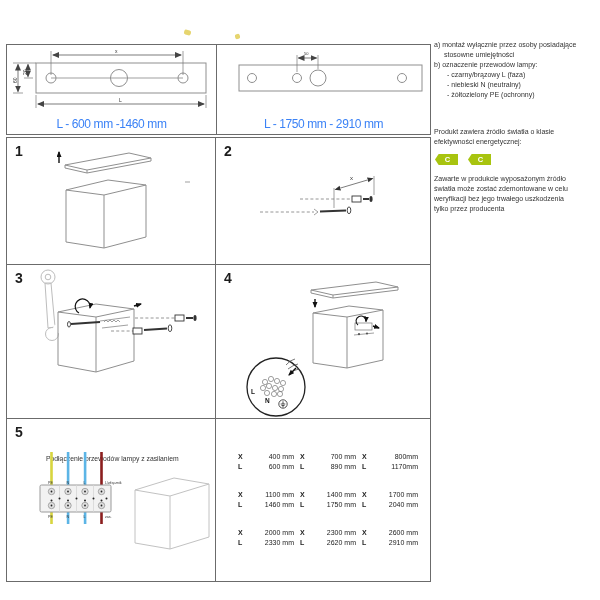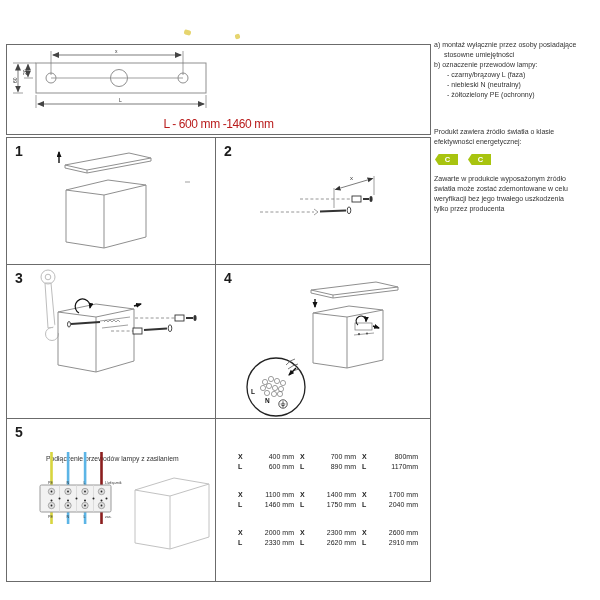--- a/index.html
+++ b/index.html
@@ -10,21 +10,21 @@
   .dim{fill:none;stroke:#444;stroke-width:0.7;}
   .dash{fill:none;stroke:#8a8a8a;stroke-width:0.9;stroke-dasharray:3,2.2;}
   .plug{fill:#fff;stroke:#333;stroke-width:0.9;}
   .dimt{font-size:5px;fill:#333;}
   .tool{fill:none;stroke:#bdbdbd;stroke-width:1;}
   
   .top-box{position:absolute;left:6px;top:44px;width:423px;height:89px;border:1px solid #6b6b6b;display:flex;}
   .top-cell{position:relative;flex:1;}
   .top-cell.right{border-left:1px solid #6b6b6b;}
   .caption{position:absolute;bottom:3px;left:0;width:100%;text-align:center;font-size:12px;
-           letter-spacing:-0.4px;color:#b91c1c;}
+           letter-spacing:-0.4px;color:#3b82f6;}
   
   .grid{position:absolute;left:6px;top:137px;width:423px;height:443px;border:1px solid #6b6b6b;
         display:grid;grid-template-columns:209px 1fr;grid-template-rows:127px 154px 1fr;}
   .cell{position:relative;}
   .br{border-right:1px solid #6b6b6b;}
   .bb{border-bottom:1px solid #6b6b6b;}
   .step-num{position:absolute;top:5px;left:8px;font-size:14px;font-weight:bold;color:#1c1c1c;}
   .cell svg{position:absolute;left:0;top:0;}
   
   .sidebar{position:absolute;left:434px;top:40px;width:163px;font-size:7px;line-height:10px;color:#333;}
@@ -76,20 +76,39 @@
       <text x="112" y="57" class="dimt">L</text>
       <line x1="6" y1="18" x2="29" y2="18" class="thin"></line>
       <line x1="6" y1="48" x2="16" y2="48" class="thin"></line>
       <line x1="11" y1="19.5" x2="11" y2="46.5" class="dim" marker-start="url(#a1)" marker-end="url(#a1)"></line>
       <text x="9.5" y="38" class="dimt" transform="rotate(-90 9.5 38)">60</text>
       <line x1="17" y1="33" x2="26" y2="33" class="thin"></line>
       <line x1="21" y1="19.5" x2="21" y2="31.5" class="dim" marker-start="url(#a1)" marker-end="url(#a1)"></line>
       <text x="19.5" y="30" class="dimt" transform="rotate(-90 19.5 30)">20</text>
     </svg>
     <div class="caption">L - 600 mm -1460 mm</div>
+  </div>
+  <div class="top-cell right">
+    <svg width="213" height="70" viewBox="0 0 213 70">
+      <defs>
+        <marker id="a2" markerWidth="7" markerHeight="7" refX="6" refY="3" orient="auto-start-reverse" markerUnits="userSpaceOnUse">
+          <path d="M0,0L7,3L0,6Z" fill="#444"></path>
+        </marker>
+      </defs>
+      <rect x="22" y="20" width="183" height="26" class="draw"></rect>
+      <circle cx="35" cy="33" r="4.5" class="draw"></circle>
+      <circle cx="80" cy="33" r="4.5" class="draw"></circle>
+      <circle cx="101" cy="33" r="8" class="draw"></circle>
+      <circle cx="185" cy="33" r="4.5" class="draw"></circle>
+      <line x1="80" y1="10" x2="80" y2="27" class="thin"></line>
+      <line x1="101" y1="10" x2="101" y2="24" class="thin"></line>
+      <line x1="81.5" y1="13" x2="99.5" y2="13" class="dim" marker-start="url(#a2)" marker-end="url(#a2)"></line>
+      <text x="87" y="10" font-size="4" fill="#333">50</text>
+    </svg>
+    <div class="caption">L - 1750 mm - 2910 mm</div>
   </div>
 </div>
 
 <div class="grid">
 
   <div class="cell br bb">
     <div class="step-num">1</div>
     <svg width="209" height="126" viewBox="0 0 209 126">
       <defs>
         <marker id="a3" markerWidth="6" markerHeight="6" refX="5" refY="2.5" orient="auto-start-reverse" markerUnits="userSpaceOnUse">

